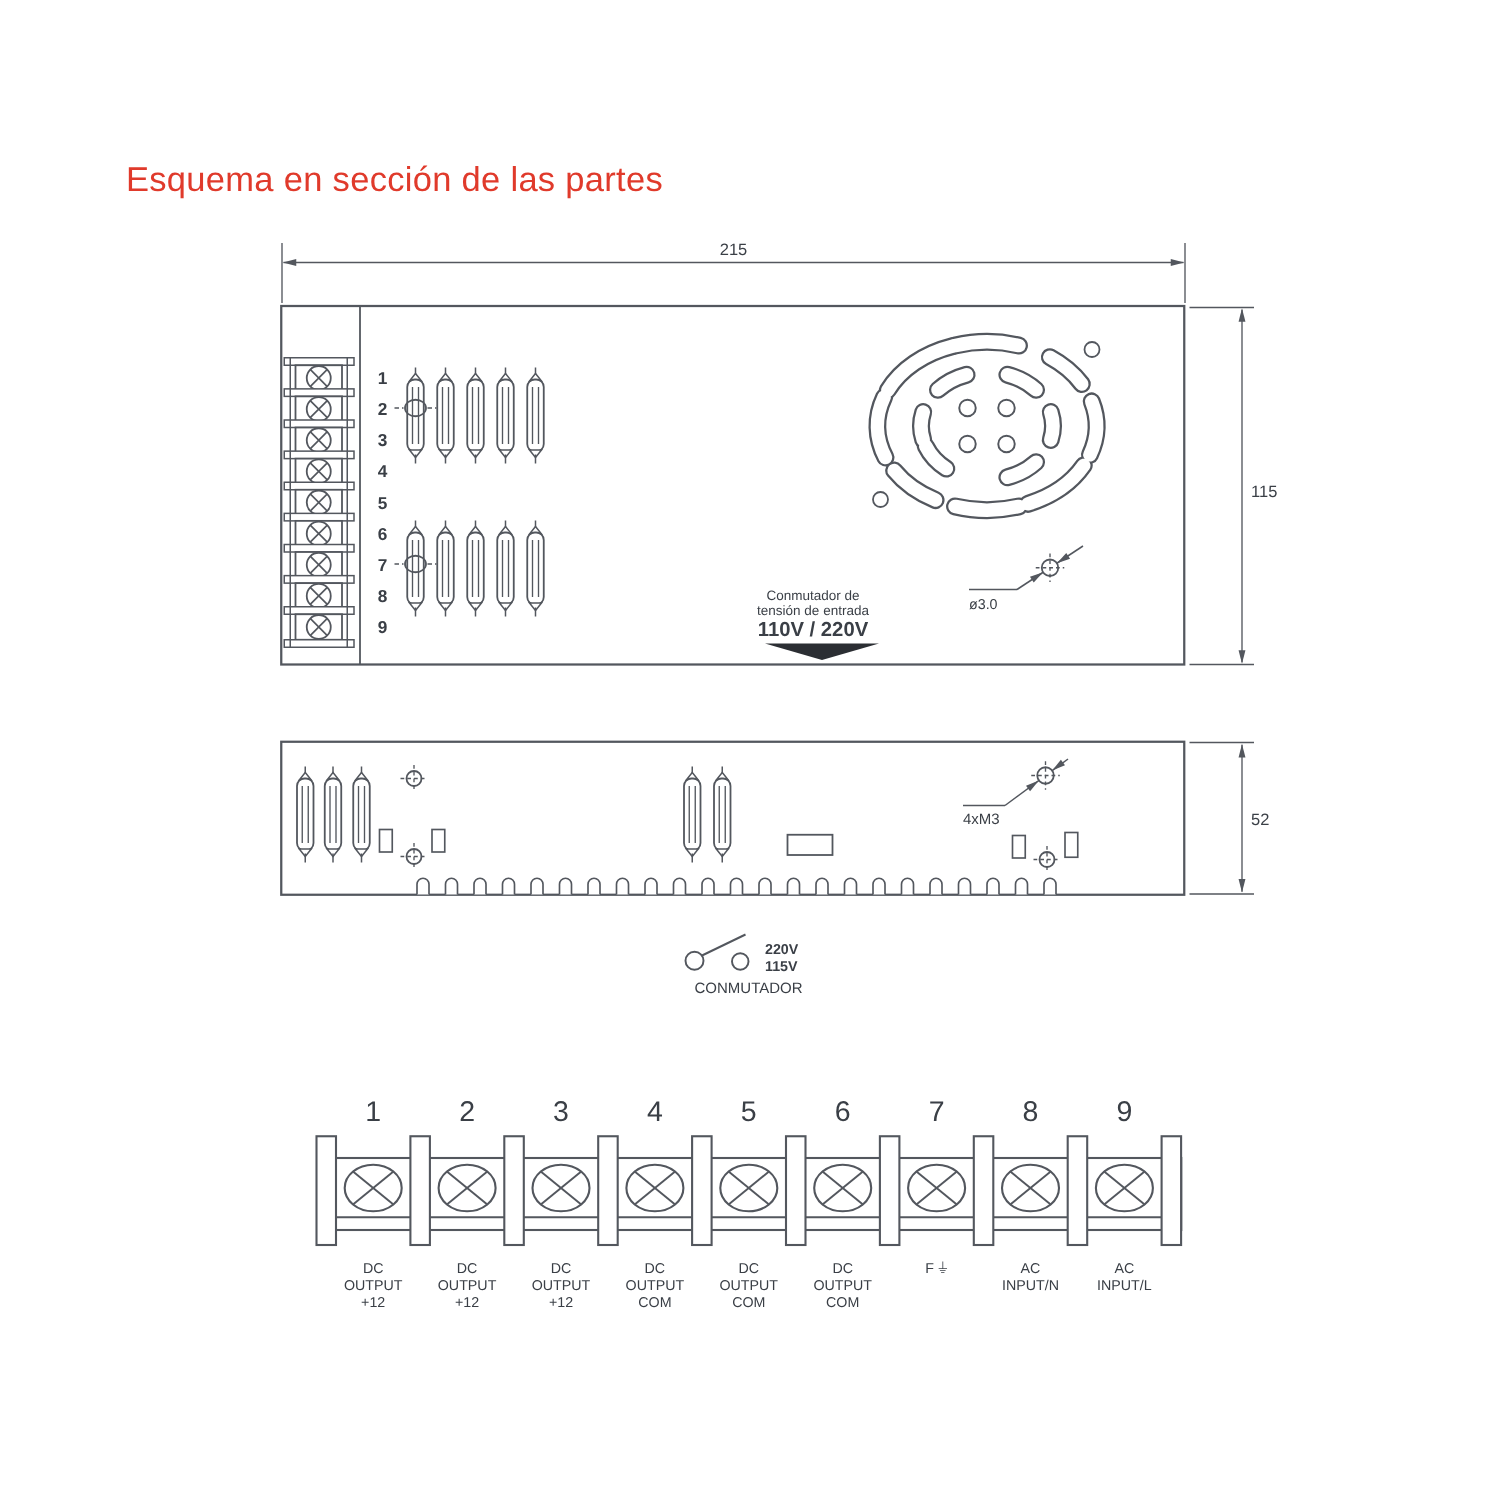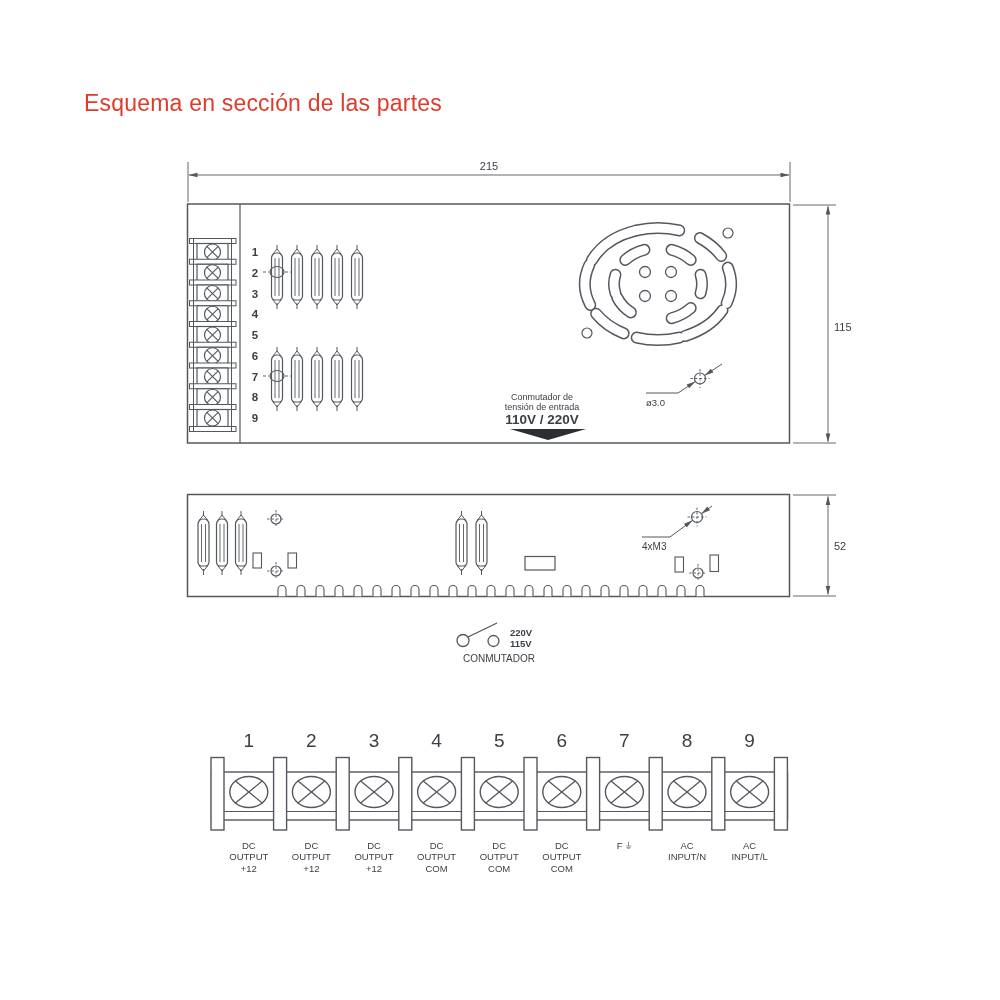--- a/index.html
+++ b/index.html
@@ -7,21 +7,21 @@
         font-family:"Liberation Sans","DejaVu Sans",sans-serif;}
   .title{position:absolute;left:84px;top:90px;font-size:23px;font-weight:500;
          color:#e03a2b;letter-spacing:0.2px;}
   #diagram{position:absolute;left:0;top:0;}
   svg text{font-family:"Liberation Sans","DejaVu Sans",sans-serif;}
 </style>
 </head>
 <body>
 
 <div class="page">
-  <div class="title" style="color: rgb(224, 58, 43);">Esquema en sección de las partes</div>
+  <div class="title" style="color: rgb(224, 58, 43); margin-top: 16px;">Esquema en sección de las partes</div>
   <svg id="diagram" width="1000" height="1000" viewBox="0 0 1000 1000">
       <g>
         <rect x="187.5" y="204" width="602" height="239" rx="0" fill="#fff" stroke="#53575e" stroke-width="1.5"></rect>
         <line x1="240" y1="204" x2="240" y2="443" stroke="#53575e" stroke-width="1.2" fill="none"></line>
         <g>
           <rect x="189.5" y="238.5" width="46.5" height="5" rx="0" fill="#fff" stroke="#53575e" stroke-width="1"></rect>
           <rect x="197" y="243.5" width="31" height="17" rx="0" fill="#fff" stroke="#53575e" stroke-width="1.2"></rect>
           <circle cx="212.5" cy="252" r="8" fill="#fff" stroke="#53575e" stroke-width="1.2"></circle>
           <line x1="206.8" y1="246.3" x2="218.2" y2="257.7" stroke="#53575e" stroke-width="1.1" fill="none"></line>
           <line x1="206.8" y1="257.7" x2="218.2" y2="246.3" stroke="#53575e" stroke-width="1.1" fill="none"></line>

